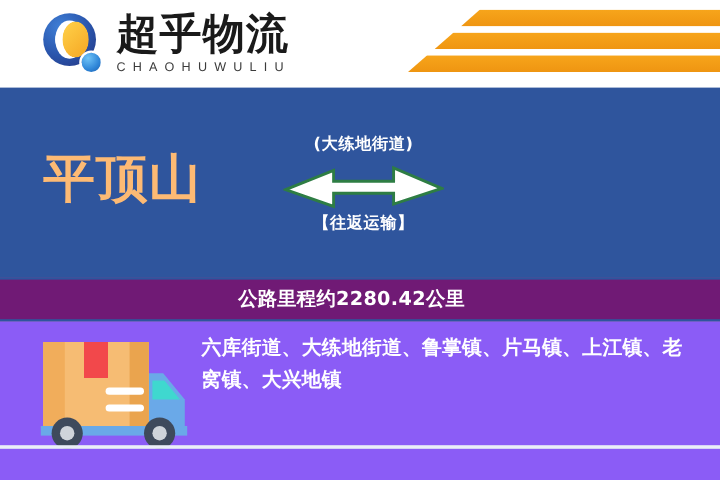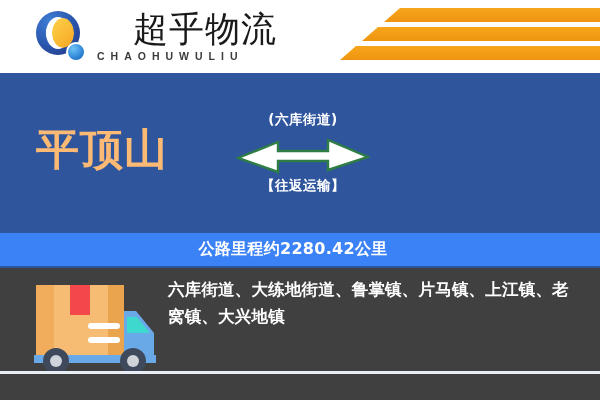--- a/index.html
+++ b/index.html
@@ -75,32 +75,31 @@
   }
   .brand-block {
     position: absolute;
     left: 97px;
     top: 9px;
     width: 170px;
   }
   .brand-cn {
     font-family: "DejaVu Sans", "Liberation Sans", sans-serif;
     font-size: 35px;
-    font-weight: 400;
+    font-weight: 700;
     line-height: 40px;
     color: #1a1a1a;
     letter-spacing: 1px;
     white-space: nowrap;
-    margin-left: 36px;
   }
   .brand-py {
     margin-top: 1px;
     font-family: "Liberation Sans", sans-serif;
     font-size: 10.5px;
-    font-weight: 700;
+    font-weight: 400;
     color: #3b3b3b;
     letter-spacing: 6.0px;
     white-space: nowrap;
   }
 
   .stripes {
     position: absolute;
     right: 0;
     top: 8px;
     width: 260px;
@@ -164,21 +163,21 @@
     left: -2px;
     top: 25px;
   }
 
   
   .info-bar {
     position: absolute;
     left: 0; top: 231px;
     width: 600px;
     height: 37px;
-    background: #3b82f6;
+    background: #701a75;
     border-top: 2px solid #2f559d;
     border-bottom: 2px solid #2f559d;
     box-sizing: border-box;
     display: flex;
     align-items: center;
     justify-content: center;
   }
   .info-text {
     font-family: "DejaVu Sans", "Liberation Sans", sans-serif;
     font-size: 16px;
@@ -188,21 +187,21 @@
     letter-spacing: 0.3px;
   }
   .info-gap { display: inline-block; width: 14px; }
 
   
   .coverage {
     position: absolute;
     left: 0; top: 268px;
     width: 600px;
     height: 132px;
-    background: #404040;
+    background: #8b5cf6;
   }
   .truck {
     position: absolute;
     left: 30px;
     top: 9px;
     width: 132px;
     height: 98px;
   }
   .coverage-text {
     position: absolute;
@@ -249,21 +248,21 @@
       <div class="stripe s1"></div>
       <div class="stripe s2"></div>
       <div class="stripe s3"></div>
     </div>
   </div>
 
   <div class="route">
     <div class="city origin">平顶山</div>
 
     <div class="arrow-group">
-      <div class="tag-top">(六库街道)</div>
+      <div class="tag-top">(大练地街道)</div>
       <svg class="arrow-svg" width="134" height="40" viewBox="0 0 134 40">
         <polygon points="2,22 42,6 42,15 92,15 92,4 132,21 92,34 92,25 42,25 42,36" fill="#ffffff" stroke="#2e7d44" stroke-width="2.4" stroke-linejoin="miter"></polygon>
       </svg>
       <div class="tag-bottom">【往返运输】</div>
     </div>
 
   </div>
 
   <div class="info-bar">
     <span class="info-text">公路里程约2280.42公里</span>

